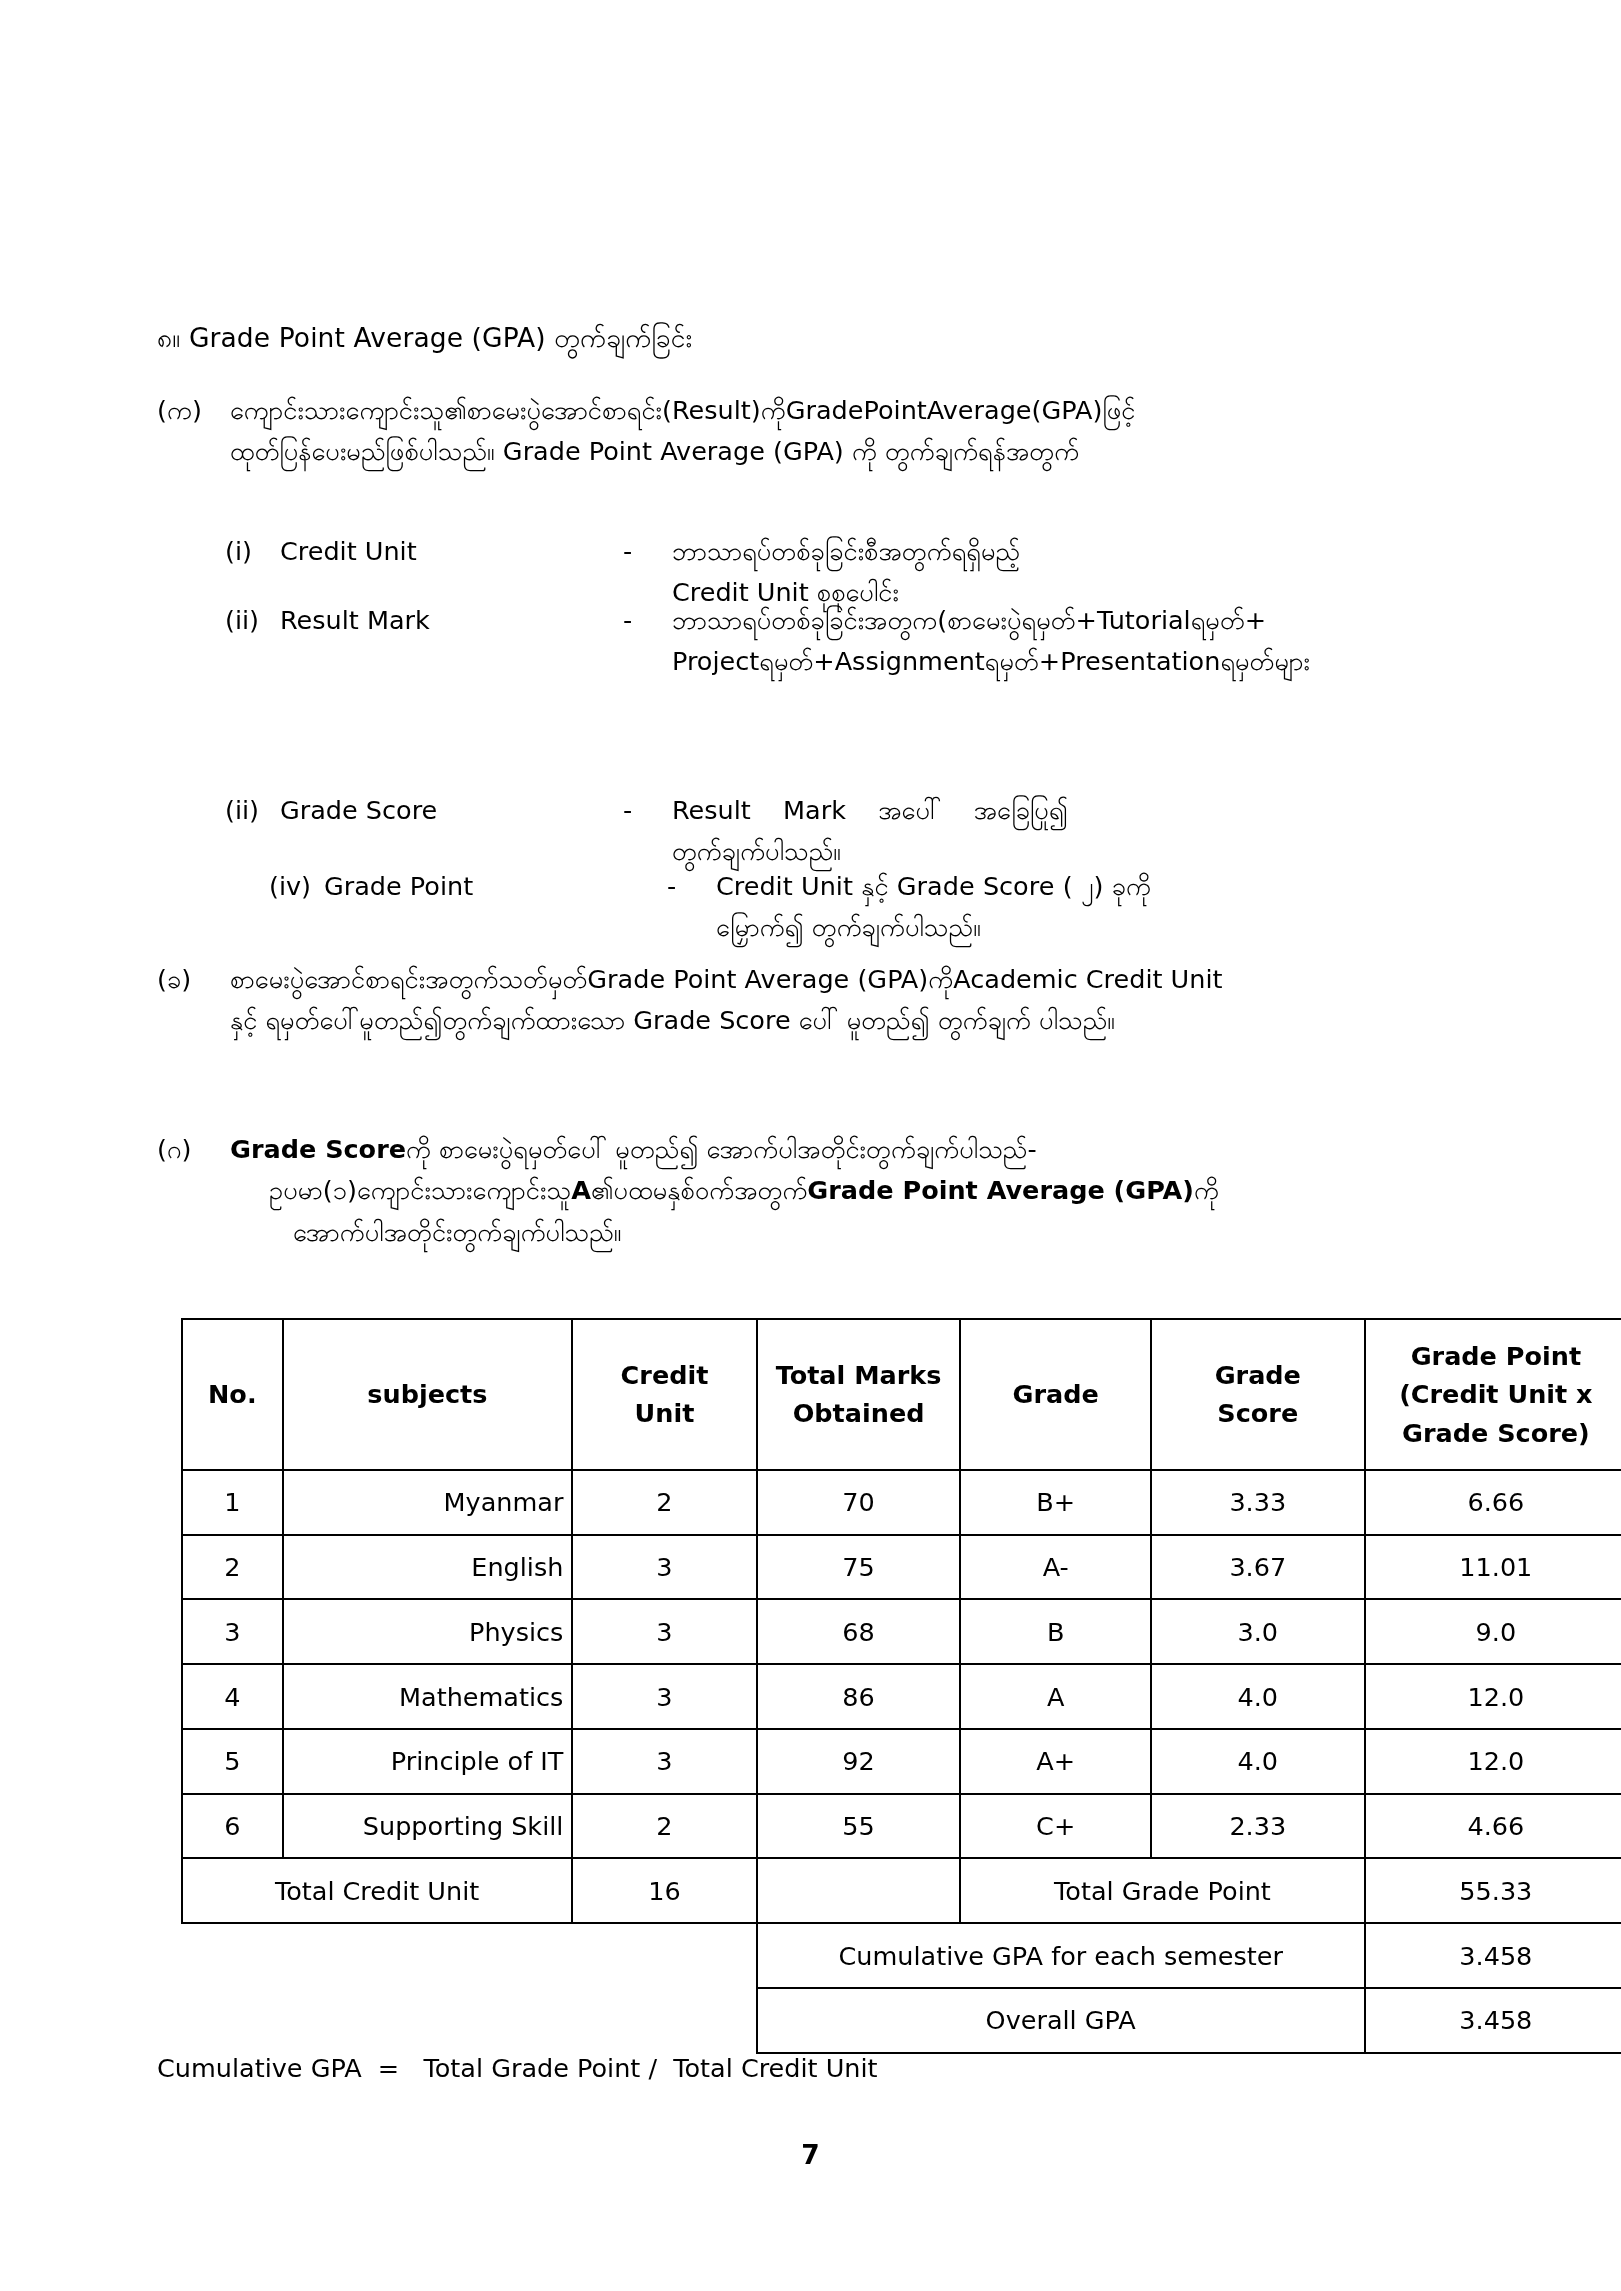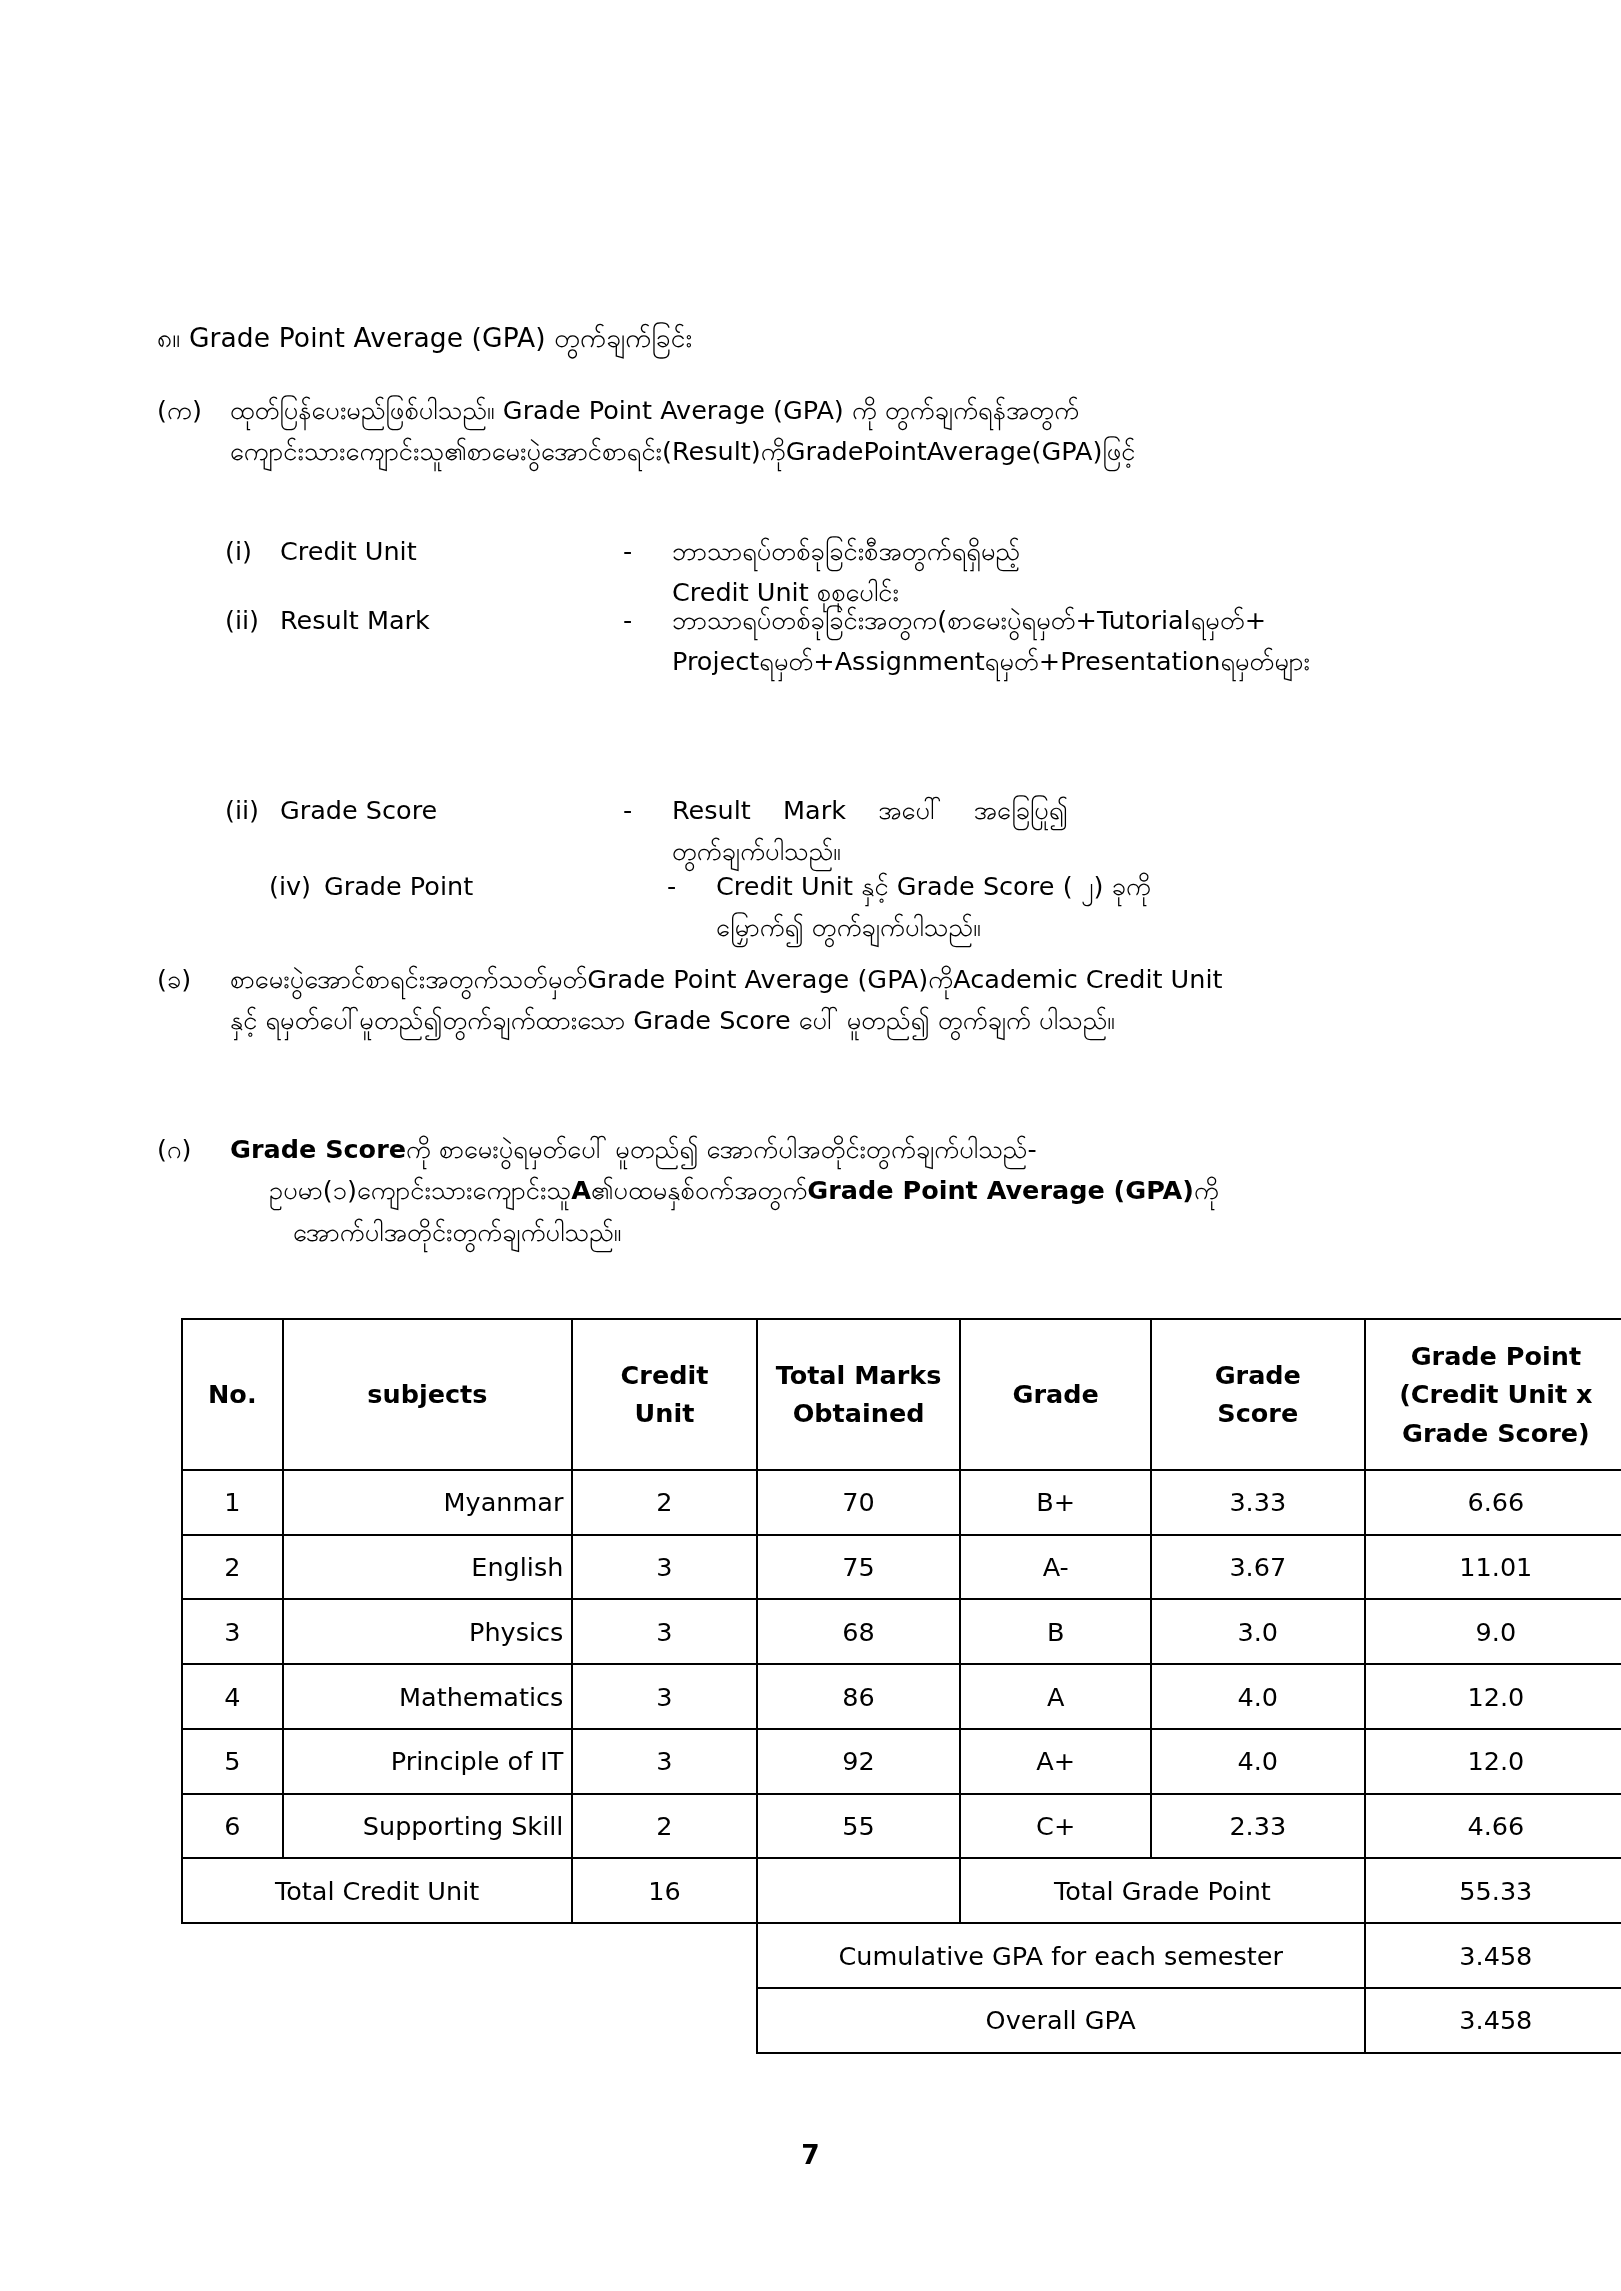--- a/index.html
+++ b/index.html
@@ -148,30 +148,30 @@
 </head>
 <body>
 
 <div class="page">
 
   <div class="heading">၈။ Grade Point Average (GPA) တွက်ချက်ခြင်း</div>
 
   <div class="para" style="left:157px; top:390px; width:902px;">
     <span class="lbl">(က)</span>
     <span class="body">
-      <span class="jline last">
-        <span class="w">ထုတ်ပြန်ပေးမည်ဖြစ်ပါသည်။ Grade Point Average (GPA) ကို တွက်ချက်ရန်အတွက်</span>
-      </span>
       <span class="jline">
         <span class="w">ကျောင်းသားကျောင်းသူ၏</span>
         <span class="w">စာမေးပွဲအောင်စာရင်း(Result)ကို</span>
         <span class="w">Grade</span>
         <span class="w">Point</span>
         <span class="w">Average(GPA)</span>
         <span class="w">ဖြင့်</span>
+      </span>
+      <span class="jline last">
+        <span class="w">ထုတ်ပြန်ပေးမည်ဖြစ်ပါသည်။ Grade Point Average (GPA) ကို တွက်ချက်ရန်အတွက်</span>
       </span>
     </span>
   </div>
 
   <div class="defrow" style="left:225px; top:531px; width:843px;">
     <span class="num">(i)</span>
     <span class="term">Credit Unit</span>
     <span class="dash">-</span>
     <span class="desc">ဘာသာရပ်တစ်ခုခြင်းစီအတွက်ရရှိမည့် Credit Unit စုစုပေါင်း</span>
   </div>
@@ -350,17 +350,18 @@
       </tr>
 
       <tr>
         <td colspan="3" class="noborder"></td>
         <td colspan="3">Overall GPA</td>
         <td>3.458</td>
       </tr>
     </tbody>
   </table>
 
+  <div class="footer-formula">Cumulative GPA  =   Total Grade Point /  Total Credit Unit</div>
 
   <div class="page-number">7</div>
 
 </div>
 
 
 </body></html>

